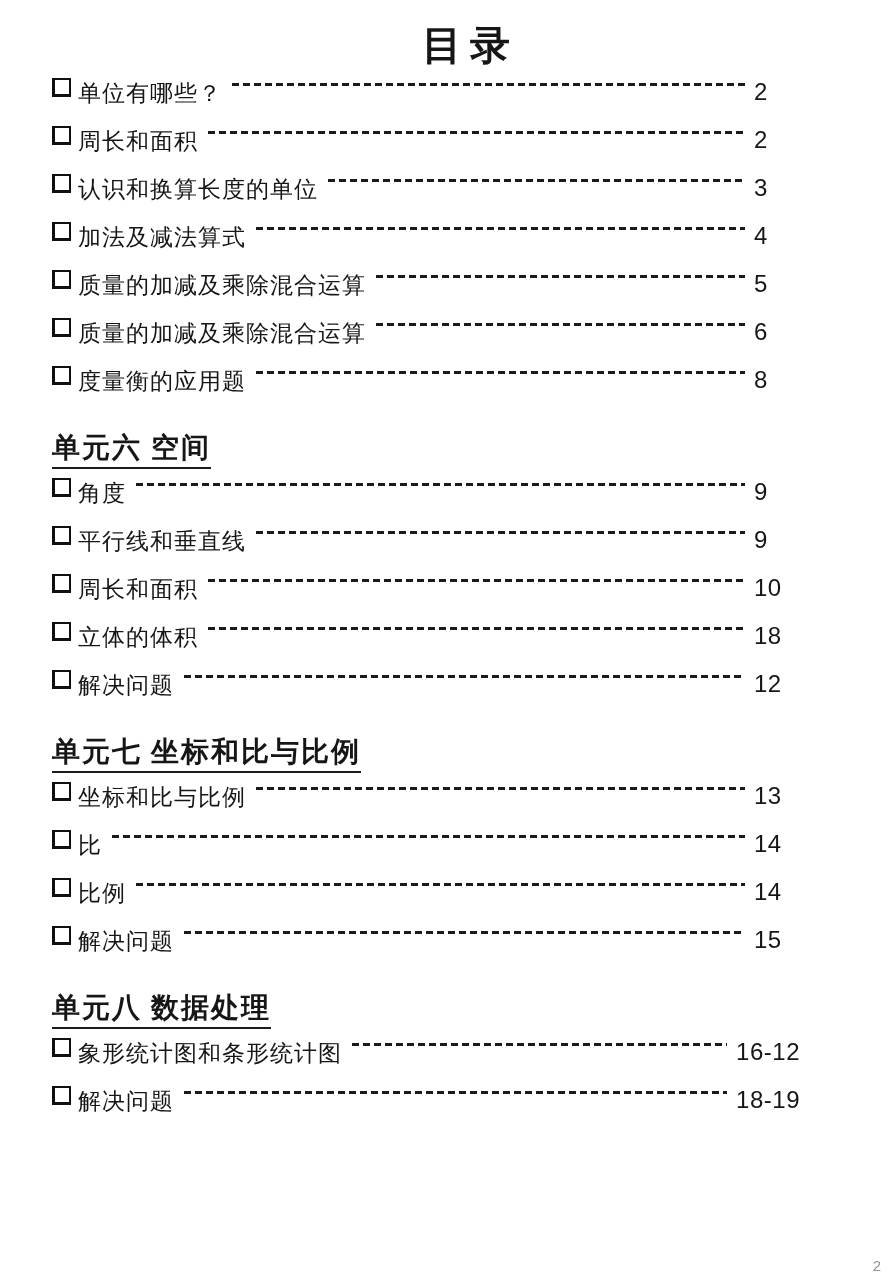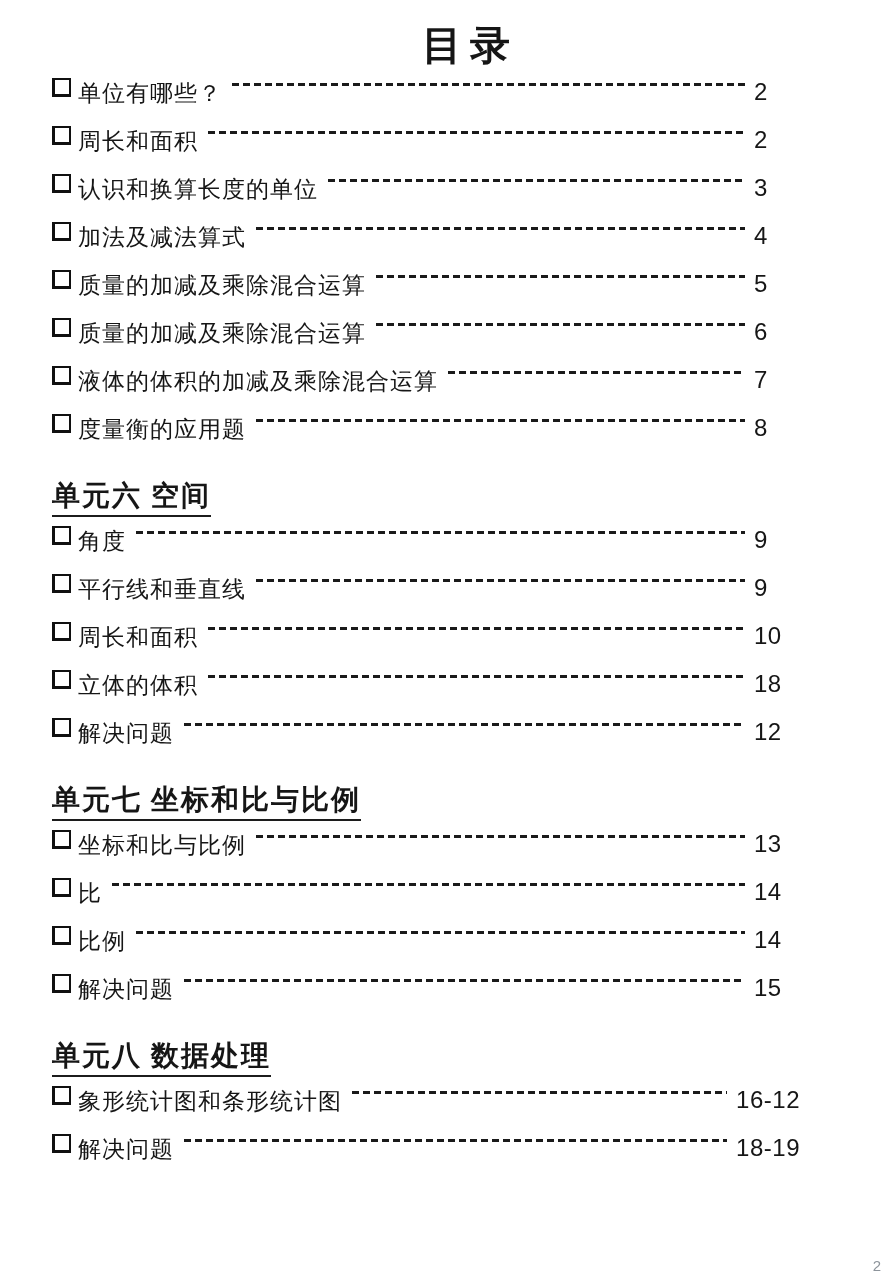--- a/index.html
+++ b/index.html
@@ -128,26 +128,20 @@
         <span class="page-ref">5</span>
       </div>
       <div class="toc-item">
         <span class="checkbox"></span>
         <span class="toc-label">质量的加减及乘除混合运算</span>
         <span class="leader"></span>
         <span class="page-ref">6</span>
       </div>
       <div class="toc-item">
         <span class="checkbox"></span>
-        <span class="toc-label">液体的体积的加减及乘除混合运算</span>
-        <span class="leader"></span>
-        <span class="page-ref">7</span>
-      </div>
-      <div class="toc-item">
-        <span class="checkbox"></span>
         <span class="toc-label">度量衡的应用题</span>
         <span class="leader"></span>
         <span class="page-ref">8</span>
       </div>
       <h2 class="section-heading"><span class="underline">单元六 空间</span></h2>
       <div class="toc-item">
         <span class="checkbox"></span>
         <span class="toc-label">角度</span>
         <span class="leader"></span>
         <span class="page-ref">9</span>

